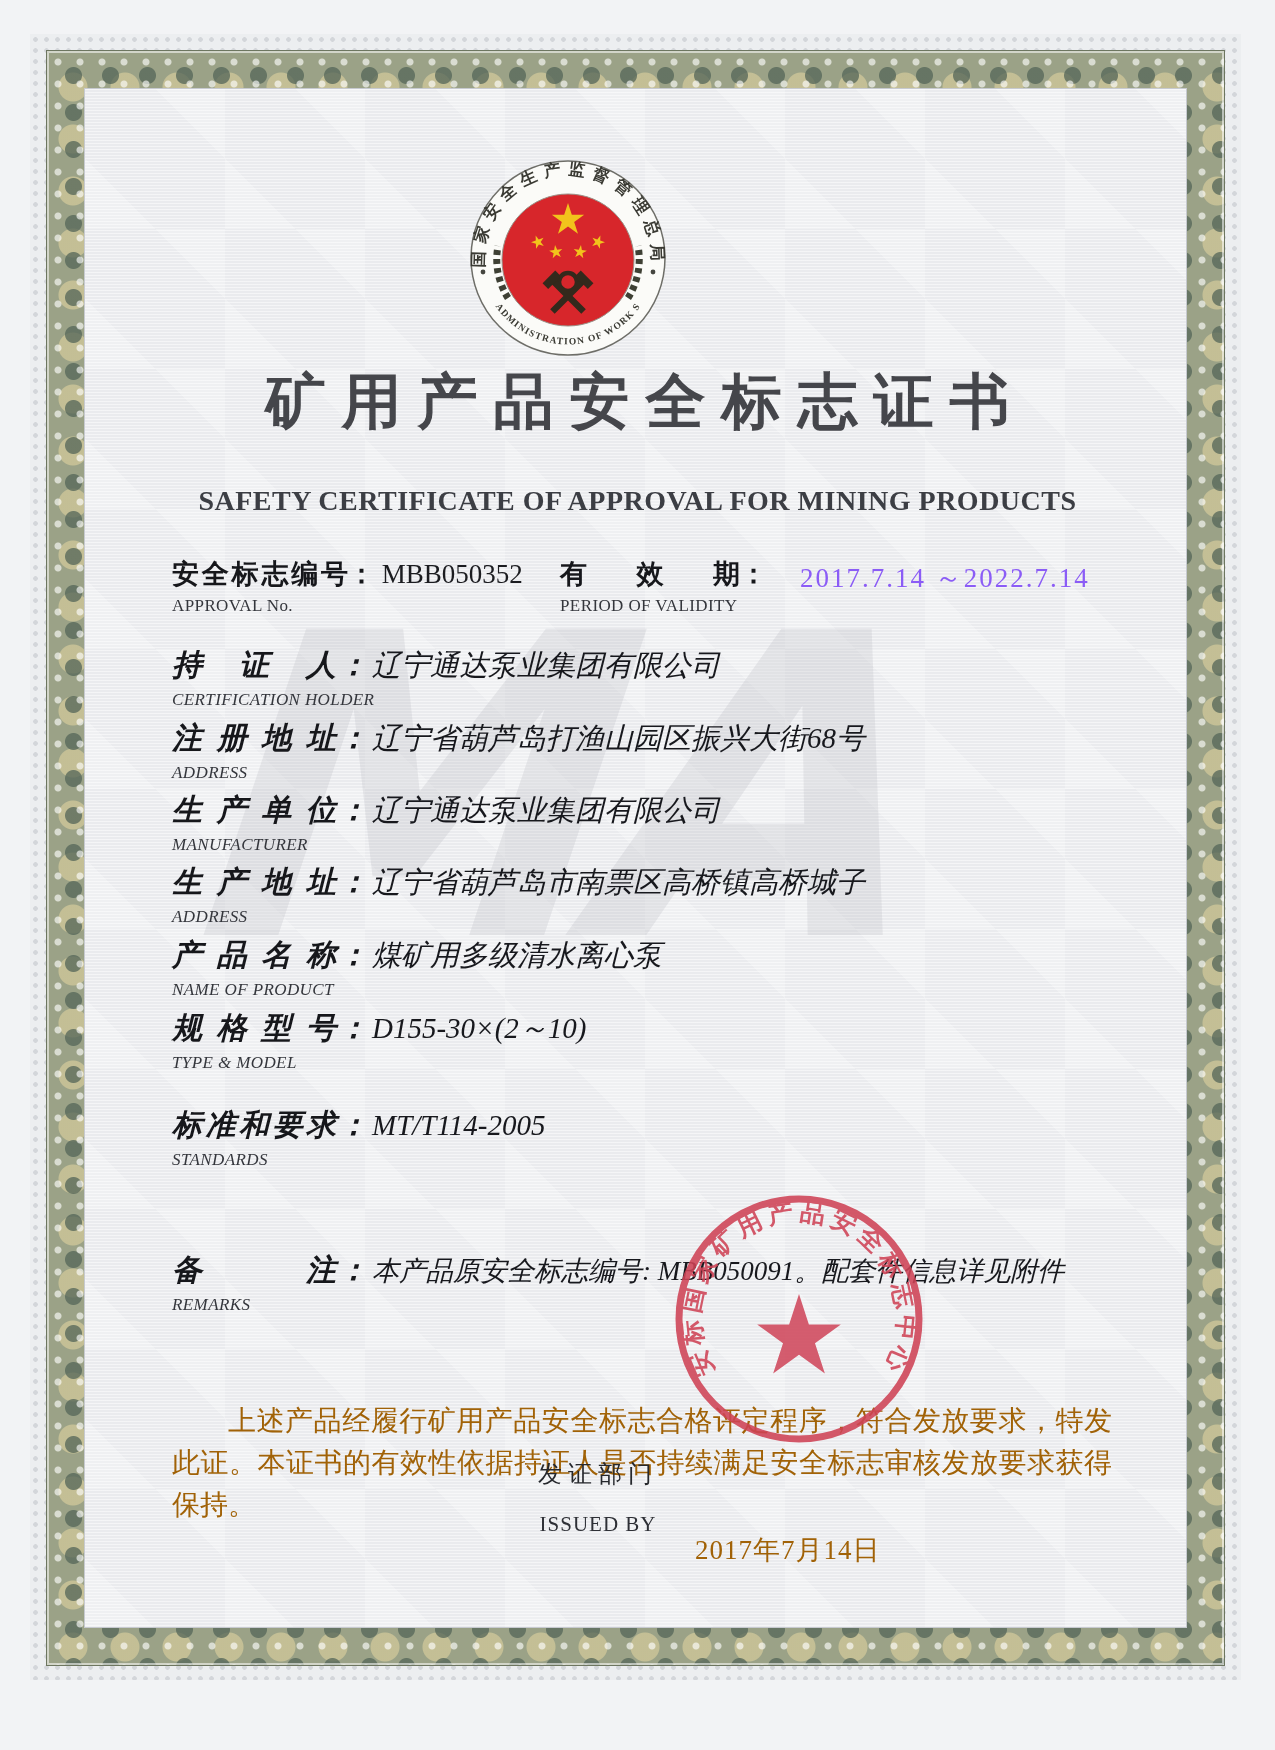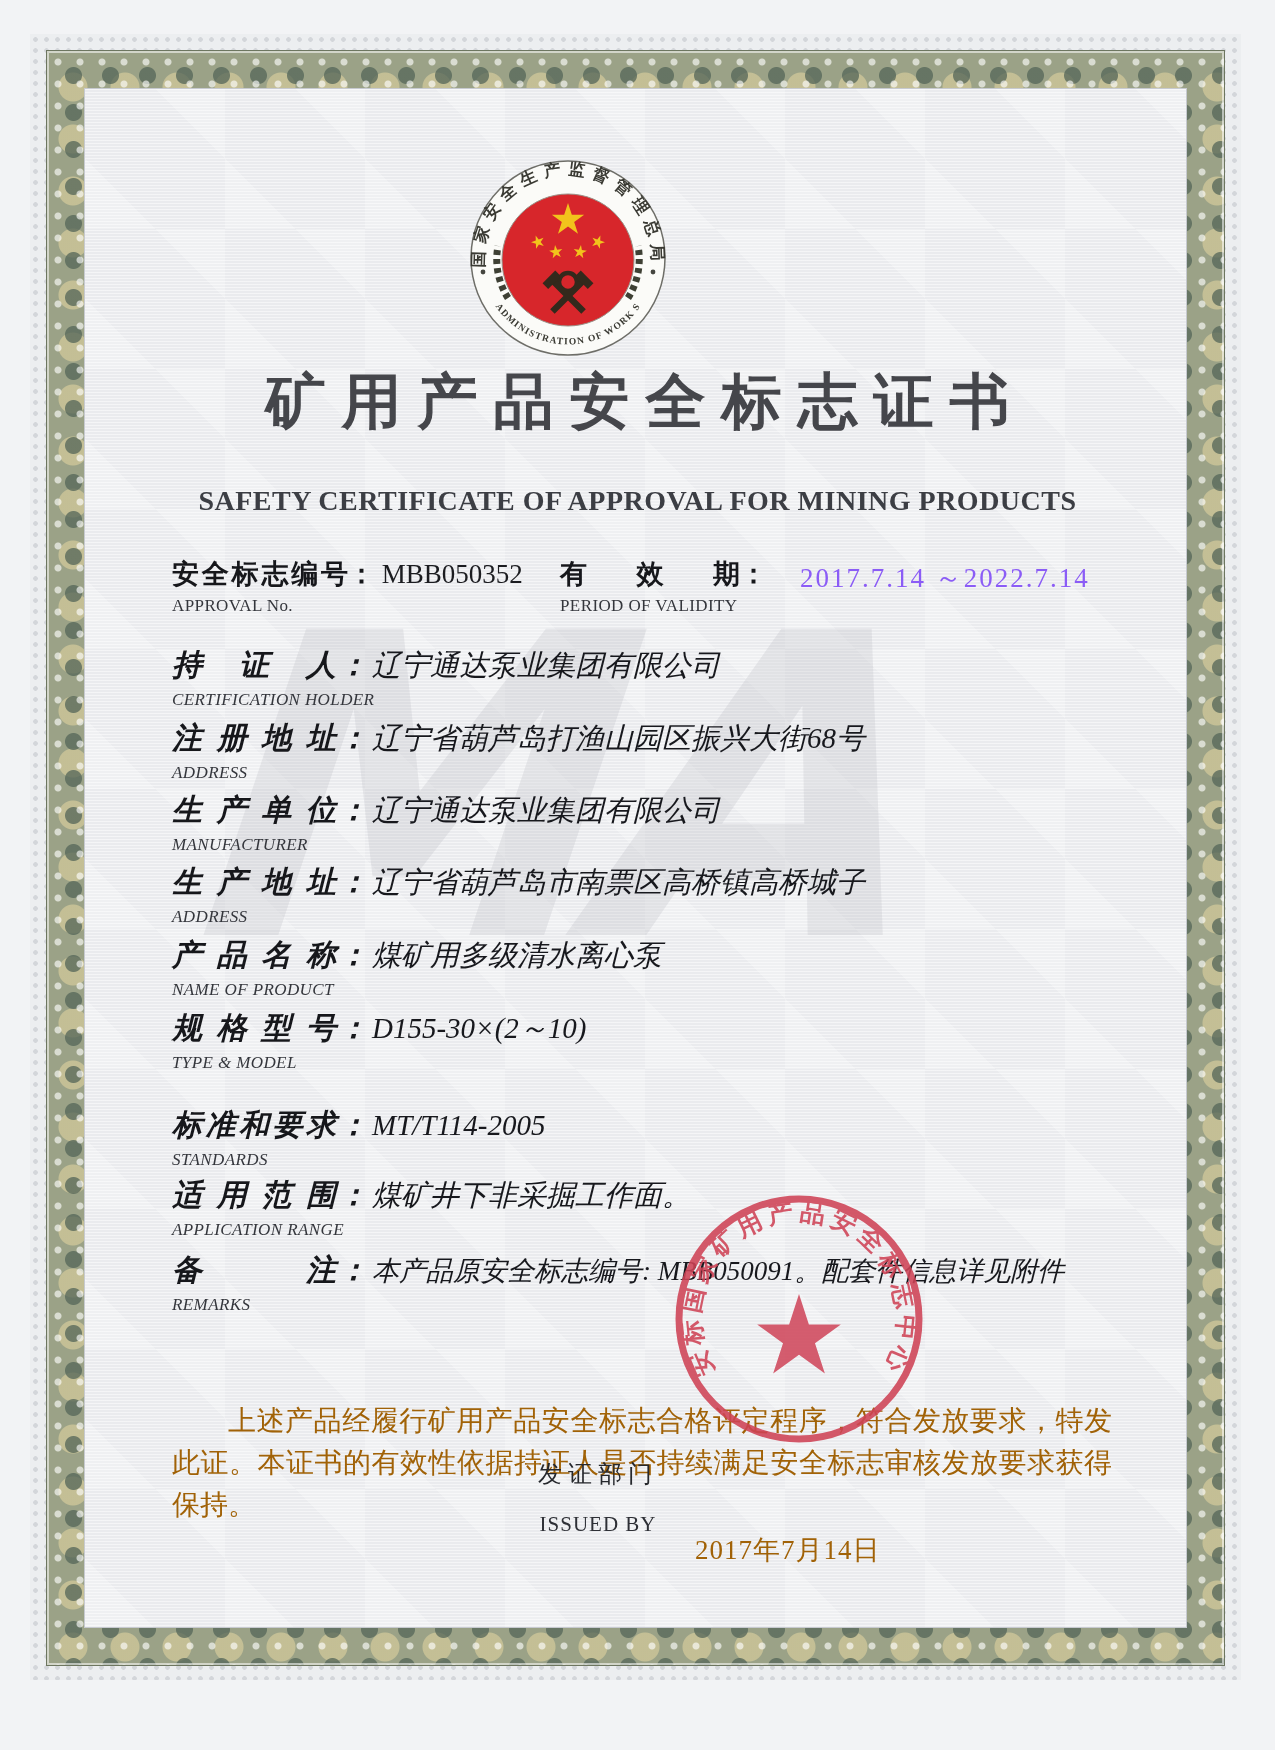--- a/index.html
+++ b/index.html
@@ -159,24 +159,20 @@
     <div class="sub-en">NAME OF PRODUCT</div>
   </div>
   <div class="frow" style="top:1008px">
     <span class="lbl jlbl">规格型号</span><span class="lbl fcolon">：</span><span class="fvalue">D155-30×(2～10)</span>
     <div class="sub-en">TYPE &amp; MODEL</div>
   </div>
   <div class="frow" style="top:1105px">
     <span class="lbl jlbl">标准和要求</span><span class="lbl fcolon">：</span><span class="fvalue">MT/T114-2005</span>
     <div class="sub-en">STANDARDS</div>
   </div>
-  <div class="frow" style="top:1175px">
-    <span class="lbl jlbl">适用范围</span><span class="lbl fcolon">：</span><span class="fvalue">煤矿井下非采掘工作面。</span>
-    <div class="sub-en">APPLICATION RANGE</div>
-  </div>
   <div class="frow" style="top:1250px">
     <span class="lbl jlbl">备注</span><span class="lbl fcolon">：</span><span class="fvalue" style="font-size:27px">本产品原安全标志编号: MBB050091。配套件信息详见附件</span>
     <div class="sub-en">REMARKS</div>
   </div>
 
   <div class="statement">上述产品经履行矿用产品安全标志合格评定程序，符合发放要求，特发此证。本证书的有效性依据持证人是否持续满足安全标志审核发放要求获得保持。</div>
 
   <div class="issued">
     <div class="issued-cn">发证部门</div>
     <div class="issued-en">ISSUED BY</div>

